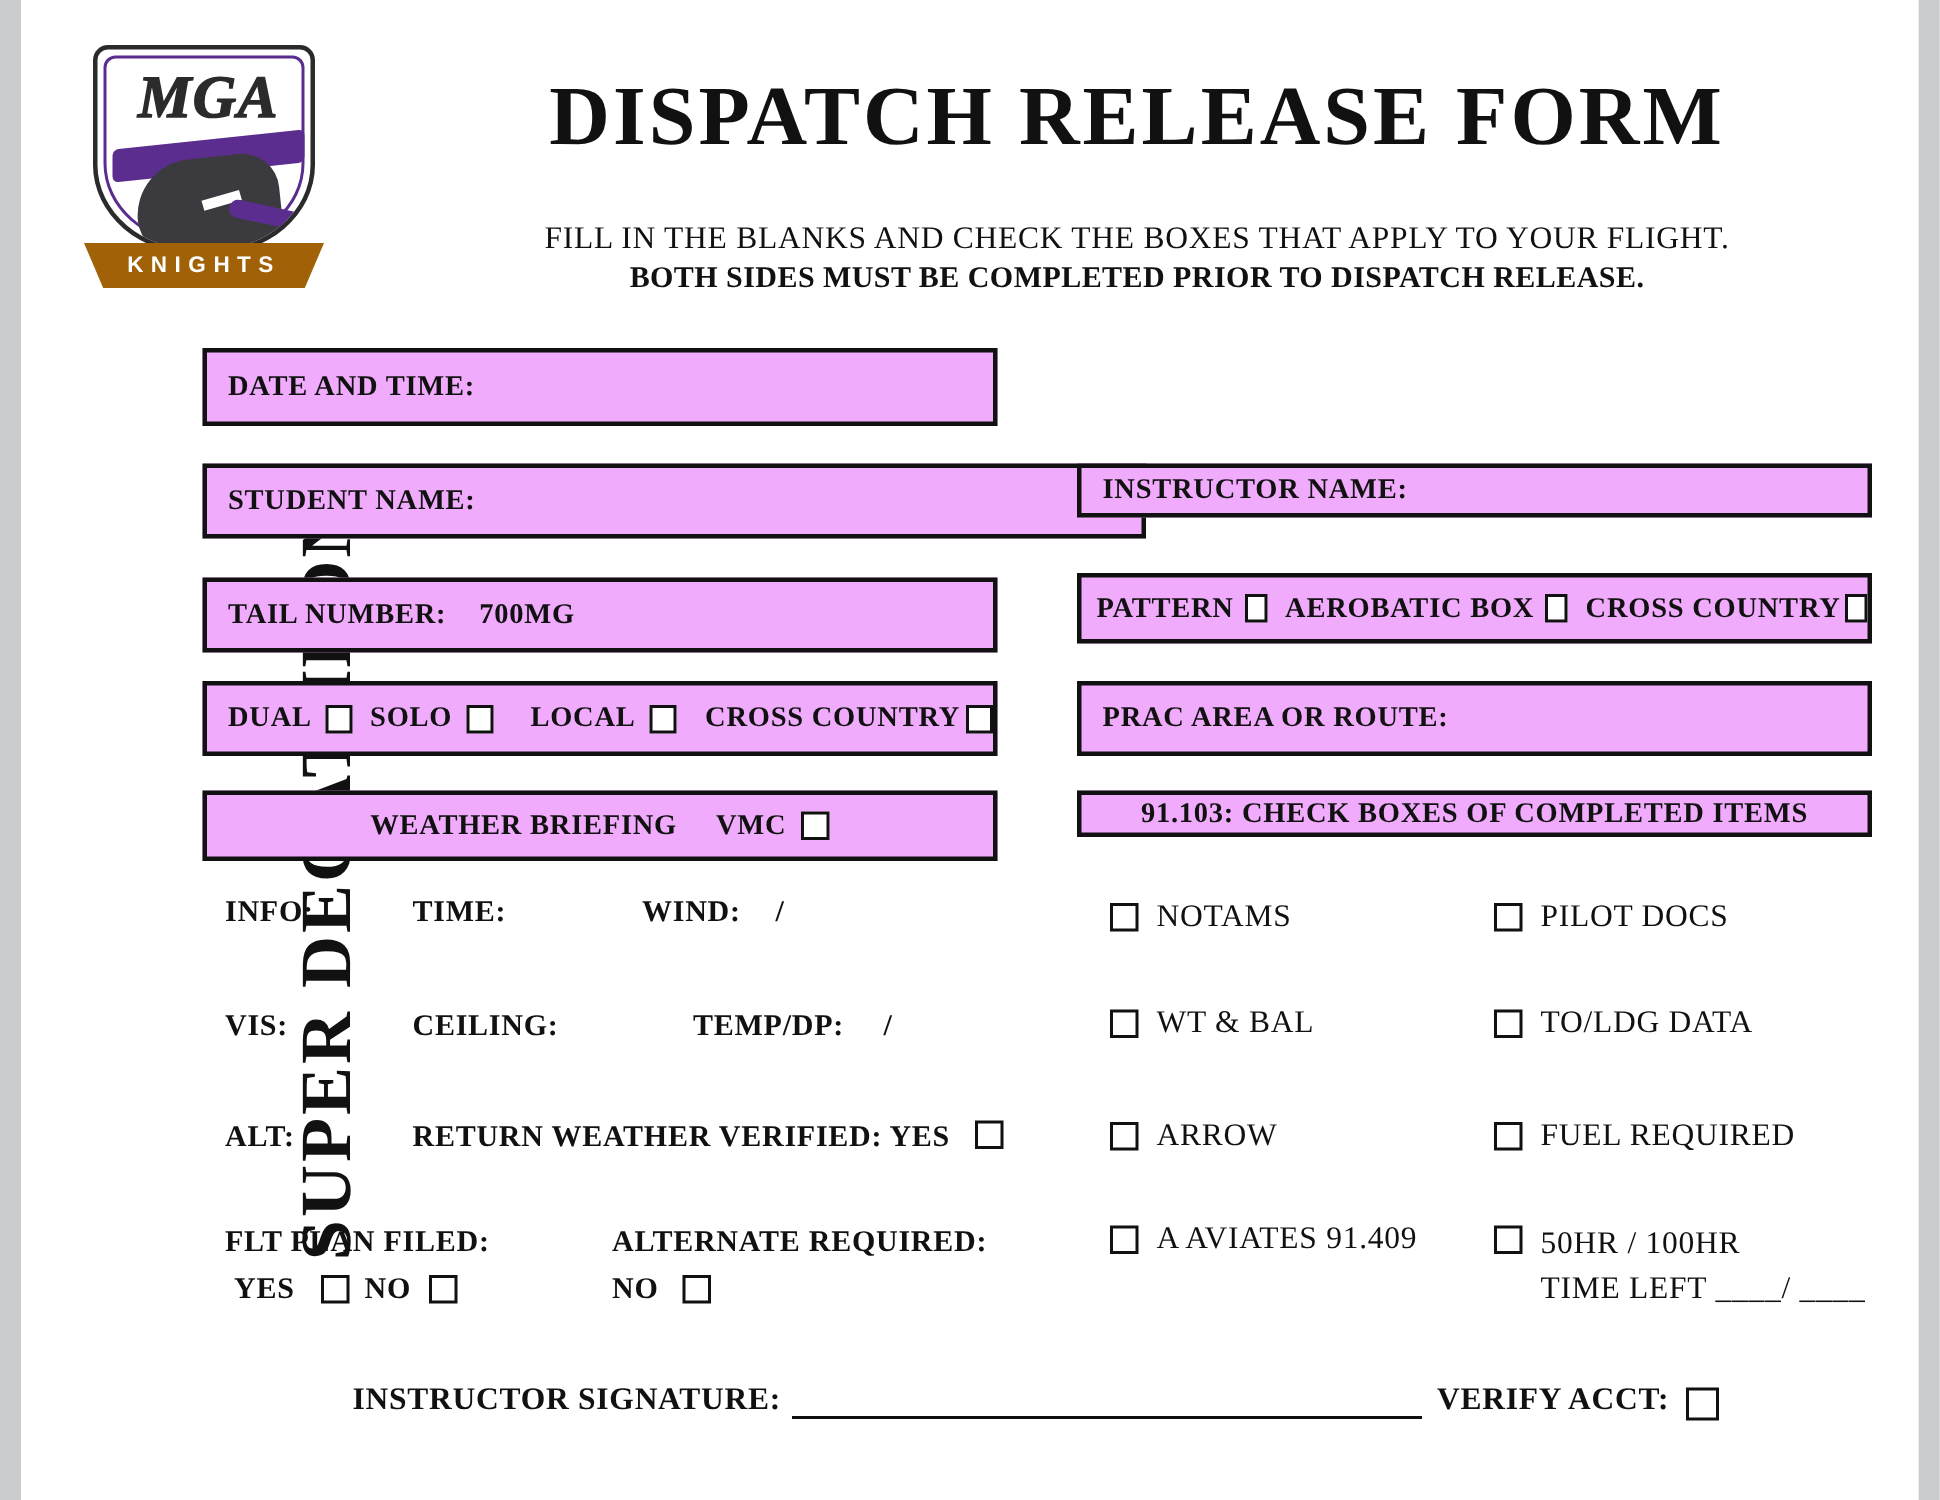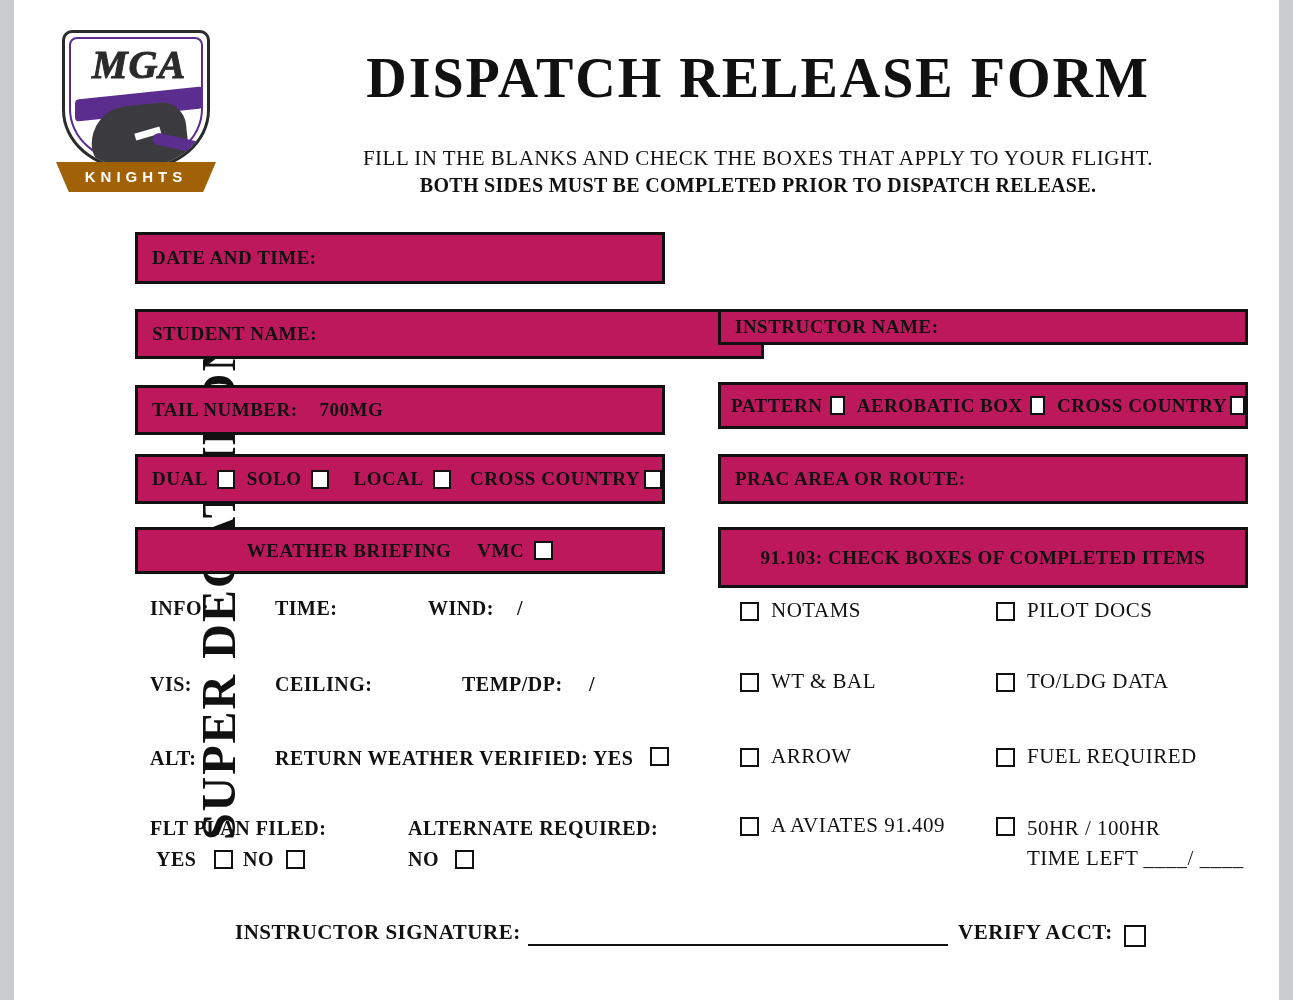--- a/index.html
+++ b/index.html
@@ -184,21 +184,21 @@
     letter-spacing: 2px;
     color: #111;
     white-space: nowrap;
   }
 
   
   .box {
     position: absolute;
     border: 3px solid #111;
     box-sizing: border-box;
-    background: #be185d;
+    background: #f0abfc;
     display: flex;
     align-items: center;
     padding-left: 14px;
     font-family: "Liberation Serif", serif;
     font-weight: bold;
     font-size: 19px;
     letter-spacing: 0.5px;
     color: #111;
   }
   .box.center {
@@ -384,21 +384,21 @@
       <span style="width:16px; display:inline-block;"></span>
       <span class="lbl">CROSS COUNTRY</span>
       <span style="width:4px; display:inline-block;"></span>
       <span class="chk"></span>
     </div>
 
     <div class="box" style="left:690px; top:454px; width:530px; height:50px;">
       <span class="lbl">PRAC AREA OR ROUTE:</span>
     </div>
 
-    <div class="box center" style="left:690px; top:527px; width:530px; height:61px;">
+    <div class="box center" style="left:690px; top:527px; width:530px; height:31px;">
       <span class="lbl">91.103: CHECK BOXES OF COMPLETED ITEMS</span>
     </div>
 
     <div class="clitem" style="left:712px; top:598px;">
       <span class="chk"></span>
       <span>NOTAMS</span>
     </div>
     <div class="clitem" style="left:968px; top:598px;">
       <span class="chk"></span>
       <span>PILOT DOCS</span>

